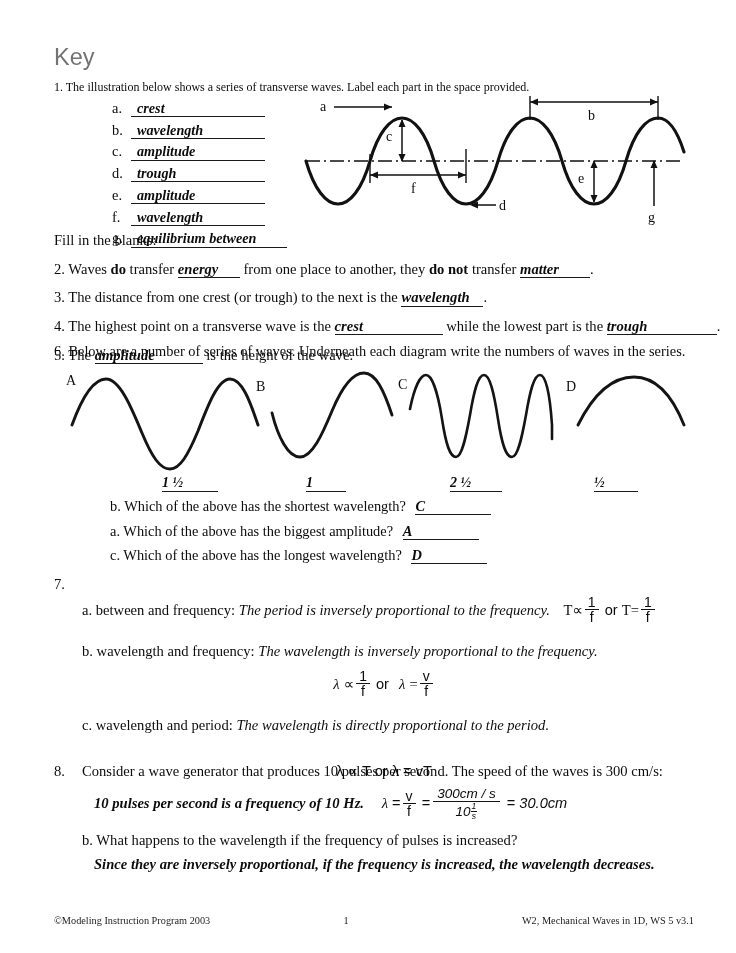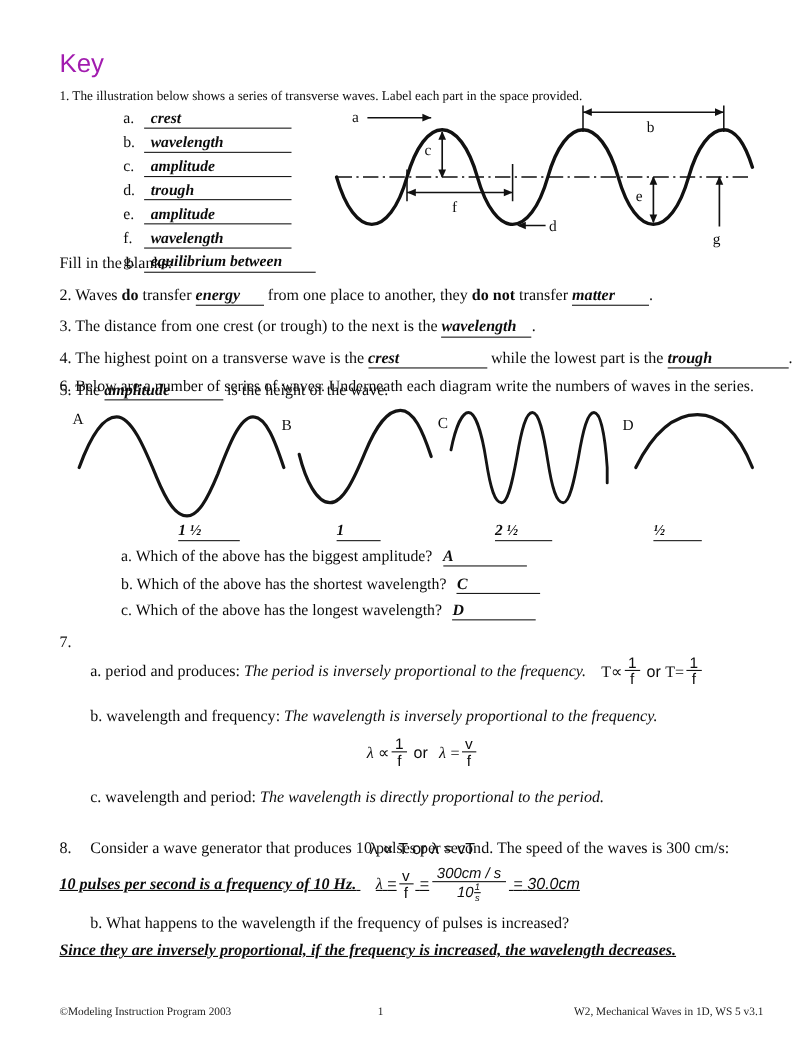--- a/index.html
+++ b/index.html
@@ -16,21 +16,21 @@
   .hdr{
     position:absolute;left:54px;top:44px;width:630px;
     display:flex;align-items:flex-end;justify-content:space-between;
   }
   .hdr-title{
     font-family:"Liberation Sans", sans-serif;
     font-size:23.5px;letter-spacing:0px;color:#101010;
   }
   .hdr-key{
     font-family:"Liberation Sans", sans-serif;
-    font-size:23.5px;color:#a21caf;
+    font-size:23.5px;color:#737373;
   }
 
   
   .q{font-size:12px;line-height:1.32;}
   .bold{font-weight:bold;}
   .ital{font-style:italic;}
 
   
   .blank{
     display:inline-block;
@@ -94,21 +94,21 @@
   .frac .n{display:block;padding:0 3px;border-bottom:1.3px solid #141414;}
   .frac .d{display:block;padding:0 3px;}
   .sym{font-family:"Liberation Serif",serif;}
   .sans{font-family:"Liberation Sans",sans-serif;}
 
   
   .q8{position:absolute;left:54px;top:763px;width:670px;font-size:14.6px;}
   .q8 .num{position:absolute;left:0;top:0;}
   .q8 .body{margin-left:28px;}
   .q8 .sub{margin-left:28px;}
-  .q8 .ansline{margin-top:7px;font-style:italic;font-weight:bold;text-decoration:underline;}
+  .q8 .ansline{margin-left:40px;margin-top:7px;font-style:italic;font-weight:bold;}
   .bigfrac{
     display:inline-block;vertical-align:-0.55em;text-align:center;
     font-size:13.5px;line-height:1.05;margin:0 3px;font-style:italic;
   }
   .bigfrac .n{display:block;padding:0 4px;border-bottom:1.3px solid #141414;}
   .bigfrac .d{display:block;padding:0 4px;}
   .tinyfrac{
     display:inline-block;vertical-align:-0.35em;text-align:center;
     font-size:8.5px;line-height:1.0;
   }
@@ -299,38 +299,38 @@
 
   <div class="wavenums">
     <span class="wnum" style="left:108px;width:56px;">1 ½</span>
     <span class="wnum" style="left:252px;width:40px;">1</span>
     <span class="wnum" style="left:396px;width:52px;">2 ½</span>
     <span class="wnum" style="left:540px;width:44px;">½</span>
   </div>
 
   <div class="q6subs">
     <div class="line">
+      <span>b. Which of the above has the shortest wavelength?</span>
+      <span class="blank" style="width:76px;margin-left:6px;">C</span>
+    </div>
+    <div class="line">
       <span>a. Which of the above has the biggest amplitude?</span>
       <span class="blank" style="width:76px;margin-left:6px;">A</span>
     </div>
     <div class="line">
-      <span>b. Which of the above has the shortest wavelength?</span>
-      <span class="blank" style="width:76px;margin-left:6px;">C</span>
-    </div>
-    <div class="line">
       <span>c. Which of the above has the longest wavelength?</span>
       <span class="blank" style="width:76px;margin-left:6px;">D</span>
     </div>
   </div>
 
   <div class="q7">
     <span class="num">7.</span>
 
     <div class="body sub">
-      <span>a. period and produces:</span>
+      <span>a. between and frequency:</span>
       <span class="ital">The period is inversely proportional to the frequency.</span>
       <span class="sans" style="margin-left:10px;">
         <span class="sym">T</span><span class="sym">∝</span><span class="frac">
           <span class="n">1</span>
           <span class="d">f</span>
         </span>
         <span>or</span>
         <span class="sym">T</span><span class="sym">=</span><span class="frac">
           <span class="n">1</span>
           <span class="d">f</span>

